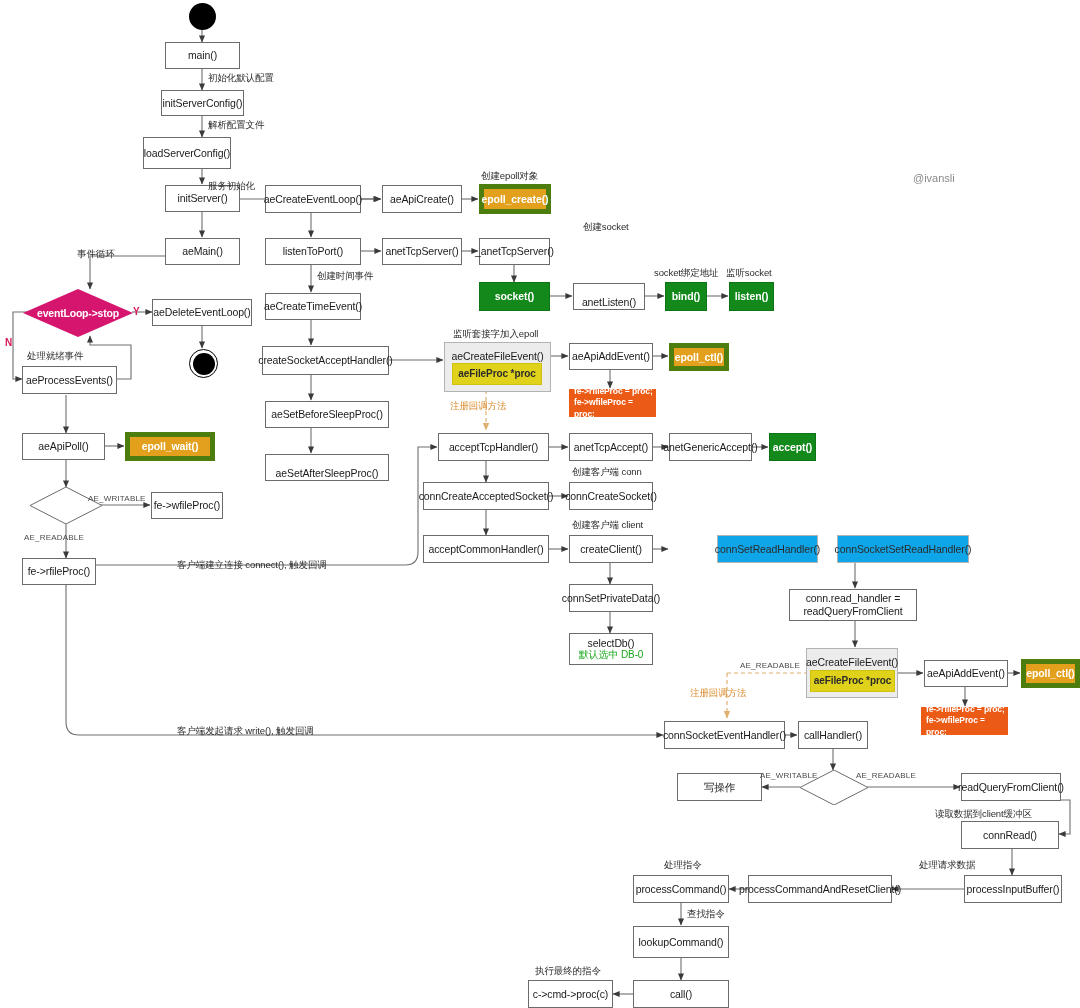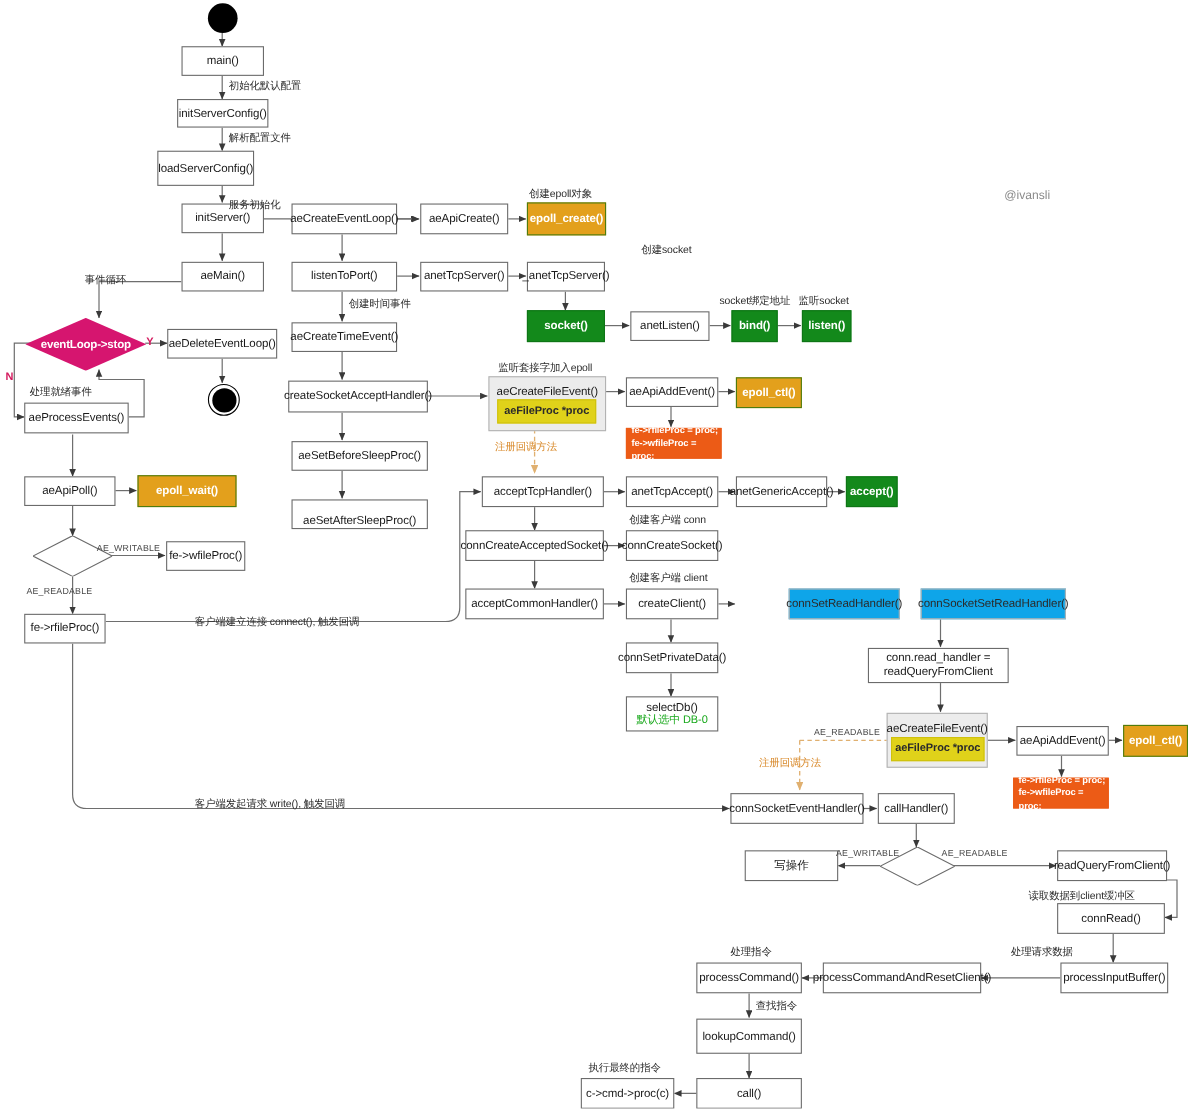--- a/index.html
+++ b/index.html
@@ -48,21 +48,21 @@
     margin-left: 48px;
   }
   .node.groupbox {
     background: #ececec;
     border: 1px solid #b3b3b3;
     justify-content: flex-start;
     padding-top: 7px;
   }
   .node.orange {
     background: #e3a01c;
-    border: 1px solid #4d7c0f;
+    border: 5px solid #4d7c0f;
     color: #ffffff;
     font-weight: bold;
   }
   .node.green {
     background: #13891b;
     border: 1px solid #0e7516;
     color: #ffffff;
     font-weight: bold;
   }
   .node.redorange {
@@ -400,21 +400,21 @@
     <span>anetTcpServer()</span>
   </div>
   <div class="node" style="left:479px; top:238px; width:71px; height:27px;">
     <span>_anetTcpServer()</span>
   </div>
 
   <div class="elabel" style="left:583px; top:221px;">创建socket</div>
   <div class="node green" style="left:479px; top:282px; width:71px; height:29px;">
     <span>socket()</span>
   </div>
-  <div class="node" style="left:573px; top:283px; width:72px; height:27px;">
+  <div class="node" style="left:573px; top:283px; width:72px; height:27px;justify-content:flex-end;">
     <span>anetListen()</span>
   </div>
   <div class="elabel" style="left:654px; top:267px;">socket绑定地址</div>
   <div class="node green" style="left:665px; top:282px; width:42px; height:29px;">
     <span>bind()</span>
   </div>
   <div class="elabel" style="left:726px; top:267px;">监听socket</div>
   <div class="node green" style="left:729px; top:282px; width:45px; height:29px;">
     <span>listen()</span>
   </div>

